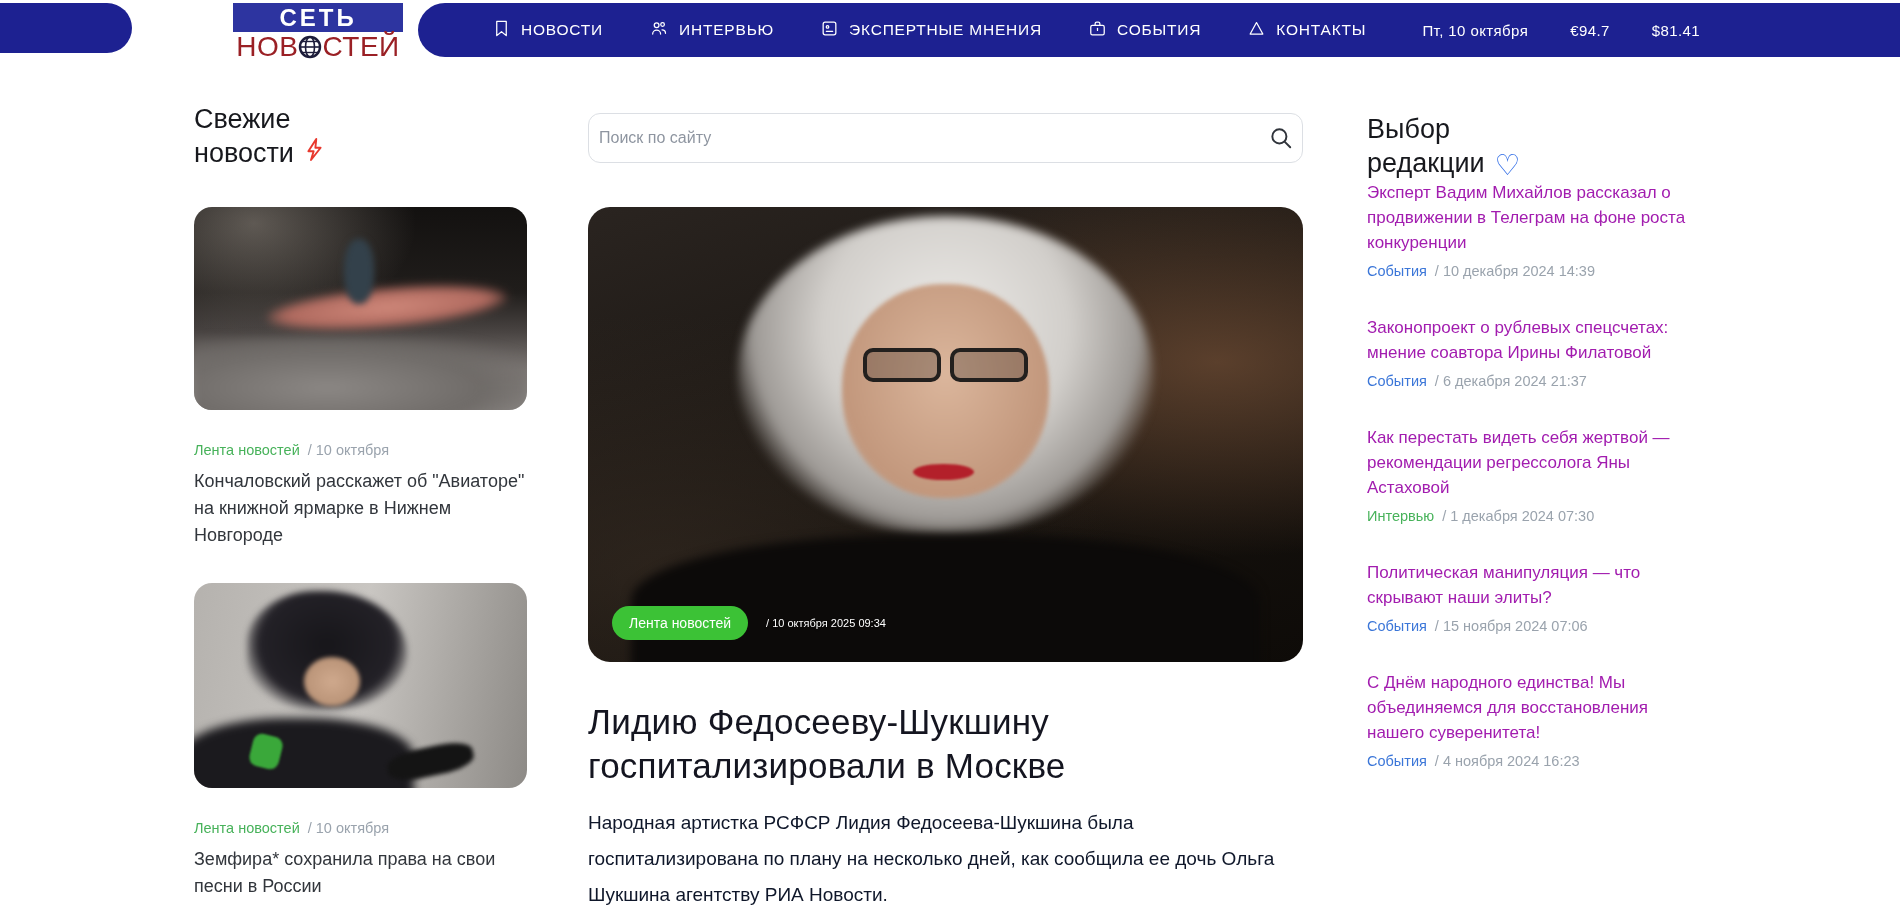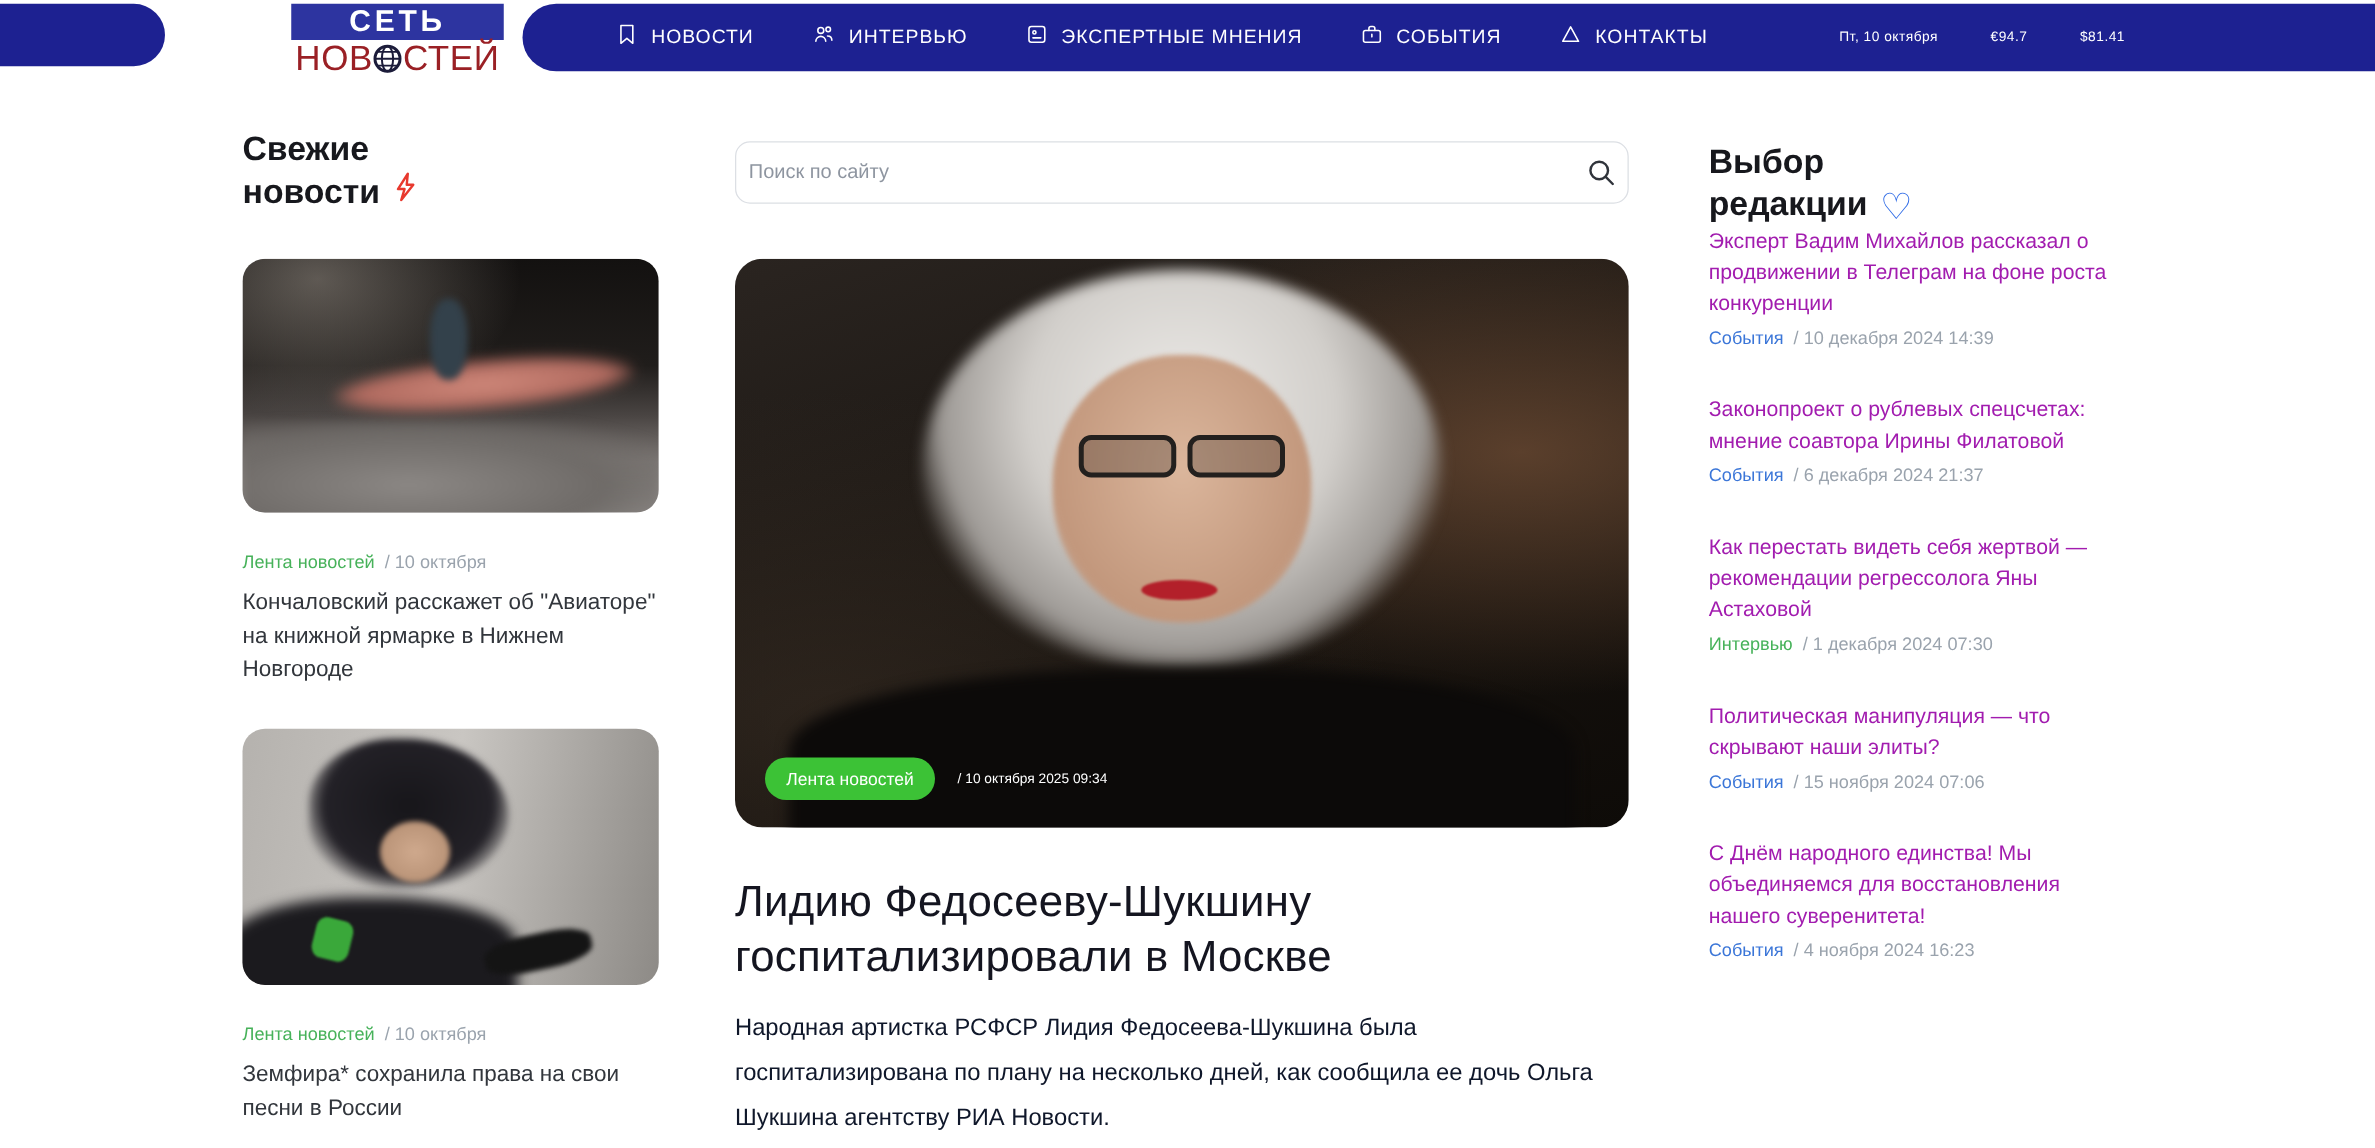--- a/index.html
+++ b/index.html
@@ -22,27 +22,27 @@
     font-size:24px;font-weight:700;letter-spacing:3px;line-height:29px;}
   .logo-bottom{display:flex;align-items:center;justify-content:center;
     font-size:28px;font-weight:400;color:var(--logo-red);letter-spacing:.5px;line-height:29px;}
   .navbar{position:absolute;left:418px;right:0;top:3px;height:54px;
     background:var(--nav-blue);border-radius:27px 0 0 27px;
     display:flex;align-items:center;padding:0 200px 0 74px;color:#fff;}
   .nav-links{display:flex;gap:46px;align-items:center;}
   .nav-link{display:flex;gap:10px;align-items:center;color:#fff;font-size:15.5px;
     letter-spacing:.8px;font-weight:500;white-space:nowrap;cursor:pointer;}
   .nav-link svg{stroke:#fff;fill:none;stroke-width:1.6;stroke-linecap:round;stroke-linejoin:round;}
-  .nav-info{margin-left:auto;display:flex;gap:42px;font-size:11px;align-items:center;letter-spacing:.4px;}
+  .nav-info{margin-left:auto;display:flex;gap:42px;font-size:15px;align-items:center;letter-spacing:.4px;}
   
   .content{display:flex;padding:40px 0 0 194px;}
   .col-left{width:333px;margin-right:61px;flex:none;}
   .col-center{width:715px;margin-right:64px;flex:none;}
   .col-right{width:336px;flex:none;}
-  .section-heading{font-size:27px;font-weight:700;color:#17181d;line-height:34px;}
+  .section-heading{font-size:27px;font-weight:400;color:#17181d;line-height:34px;}
   .heading-row{display:flex;align-items:center;gap:10px;}
   
   .card-img{width:333px;border-radius:18px;position:relative;overflow:hidden;cursor:pointer;}
   .img-theatre{height:203px;margin-top:37px;
     background:
       radial-gradient(ellipse at 18% 8%, rgba(214,203,190,.38) 0%, rgba(214,203,190,0) 42%),
       linear-gradient(180deg,#131110 0%,#201d1b 42%,#4a4543 62%,#7d7875 80%,#908c89 100%);}
   .img-theatre .plane{position:absolute;right:6%;top:40%;width:72%;height:19%;
     background:radial-gradient(ellipse at 50% 50%, #d0897b 0%, #b06a5f 60%, rgba(176,106,95,0) 78%);
     border-radius:50%;filter:blur(5px);transform:rotate(-5deg);}

